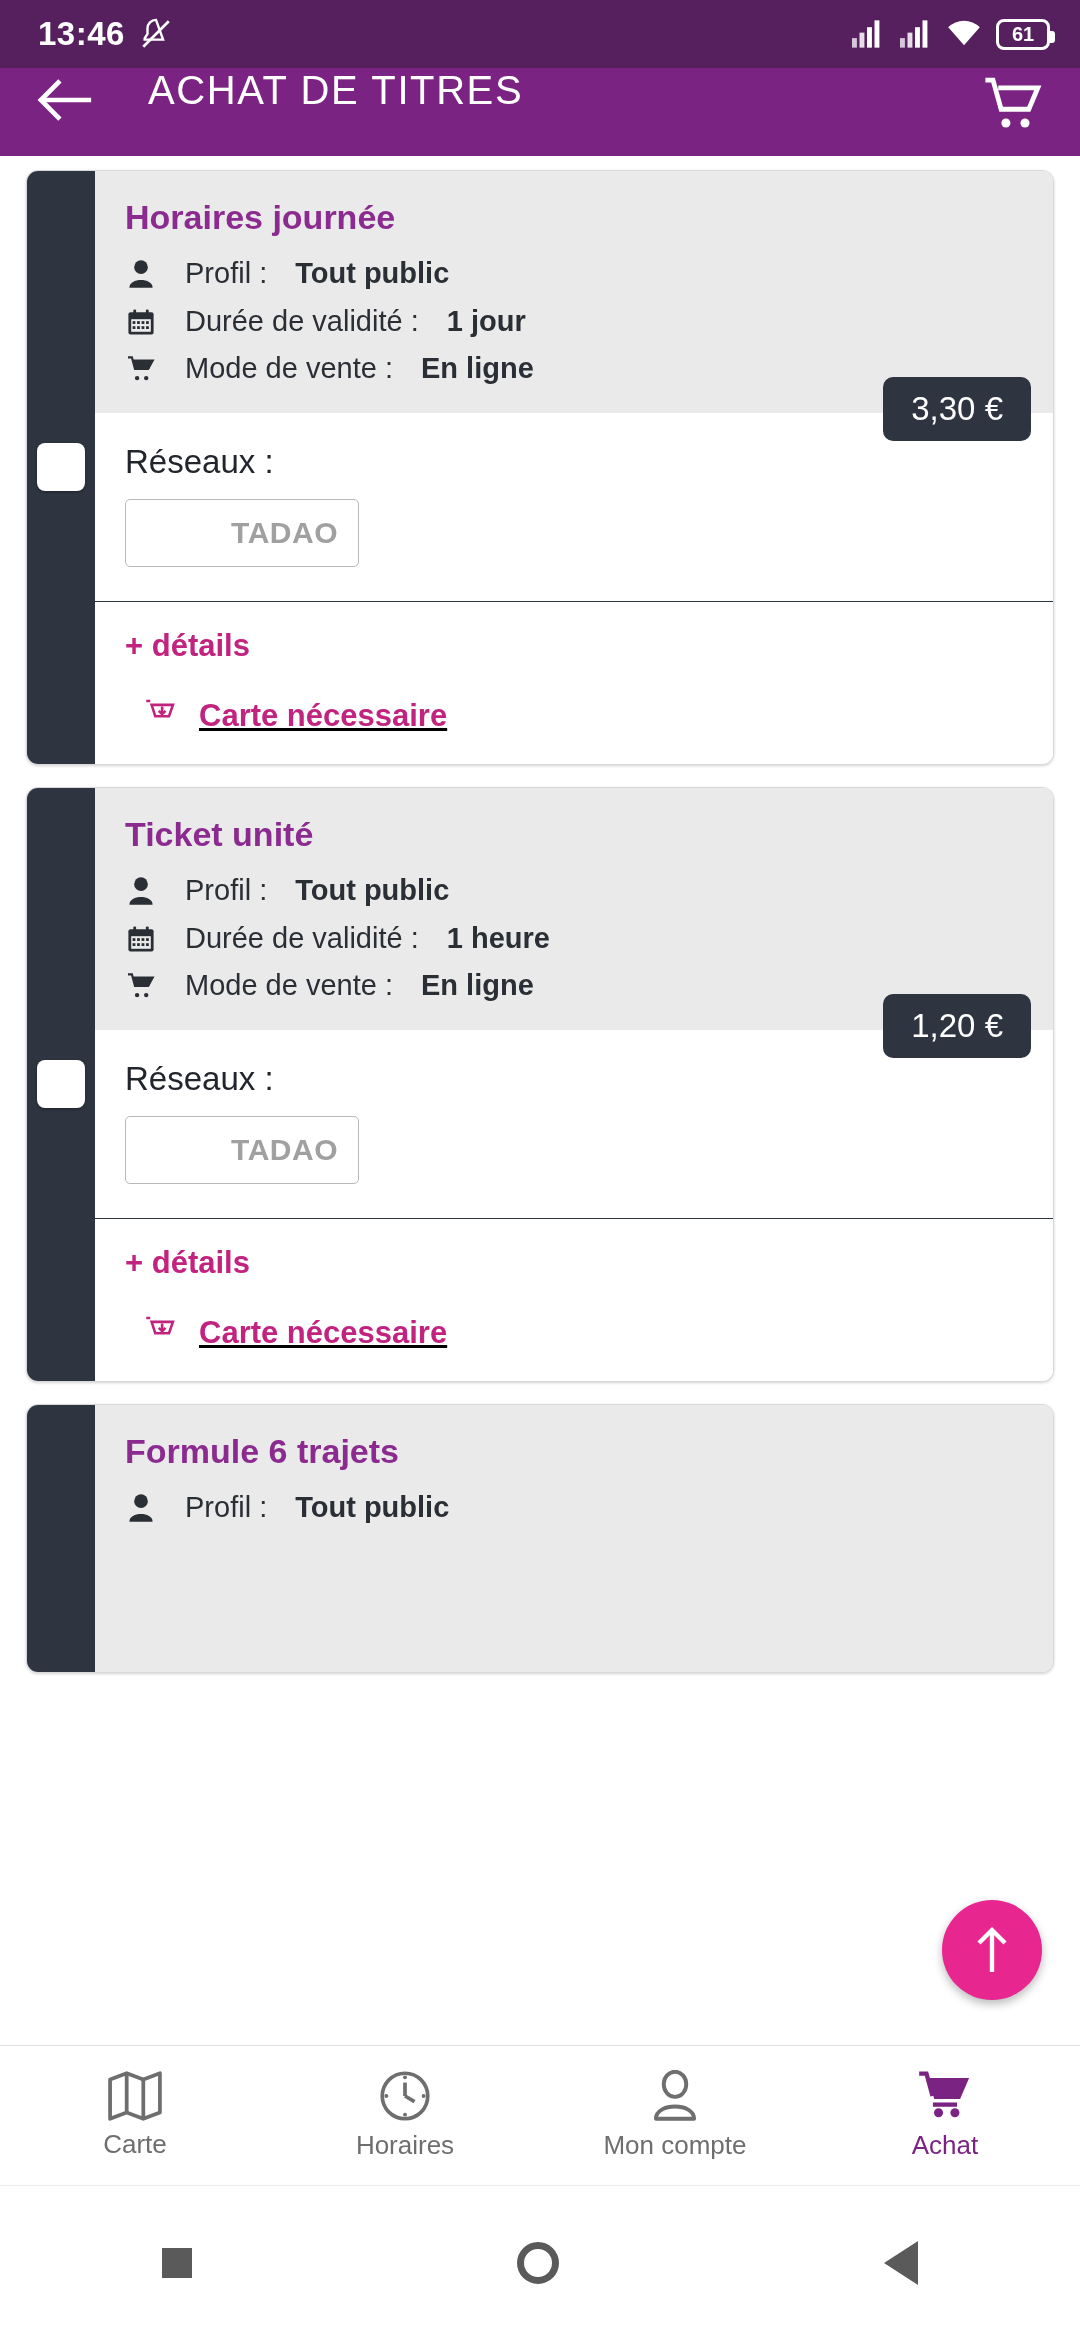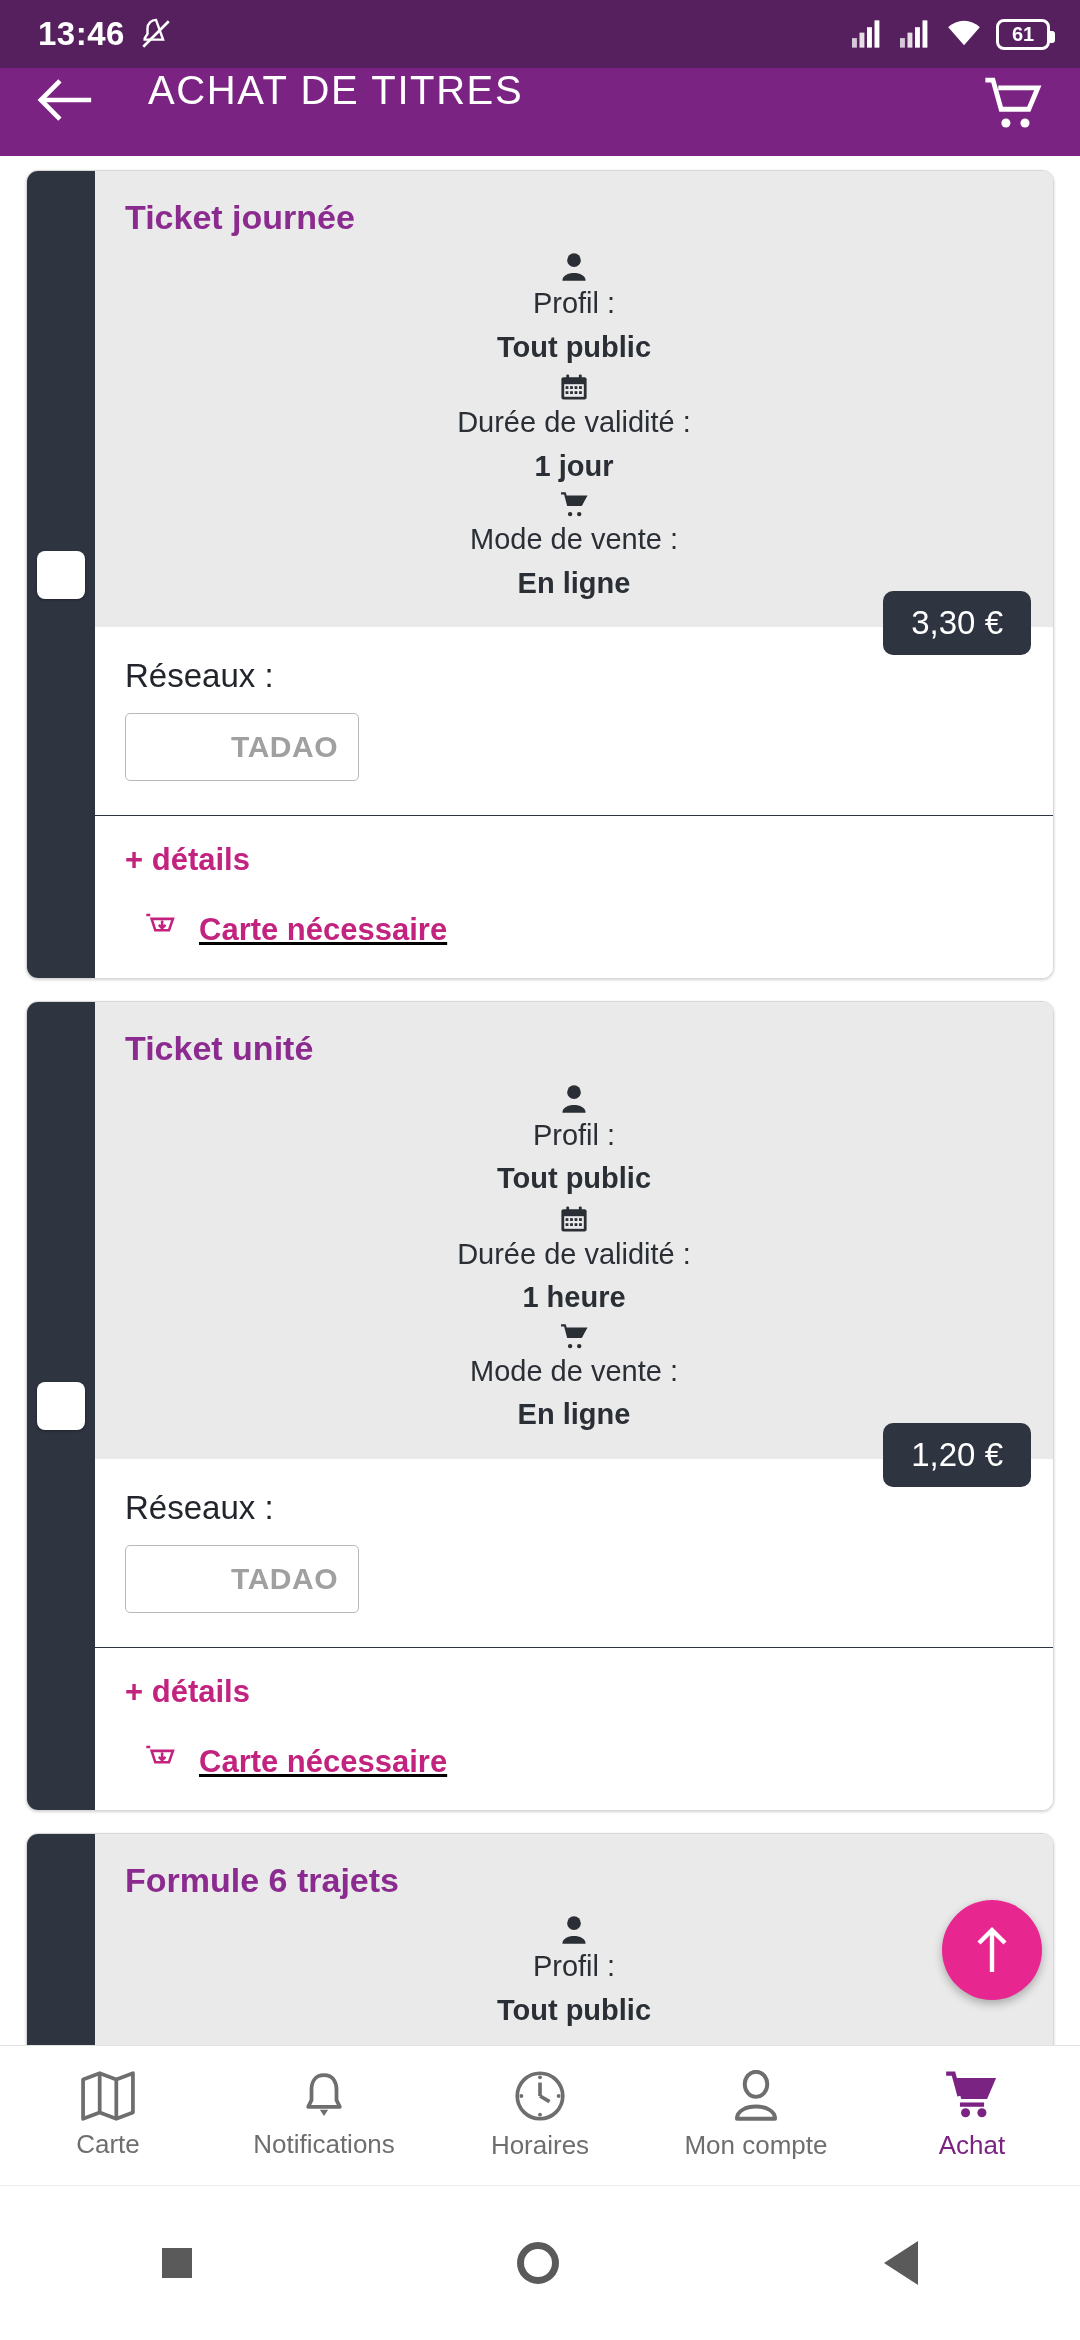--- a/index.html
+++ b/index.html
@@ -103,26 +103,25 @@
   .ttl {
     color:#8B2A8F;
     font-size:34px;
     font-weight:700;
     margin-bottom:14px;
     line-height:1.1;
   }
   .attr {
     display:flex;
     align-items:center;
-    gap:0;
+    gap:28px;
     font-size:29px;
     color:#2A2E35;
     line-height:1.5;
     padding:2px 0;
-    flex-direction:column;
   }
   .attr .ic { width:32px; display:flex; justify-content:center; flex:none; }
   .attr b { font-weight:700; }
 
   .price {
     position:absolute;
     right:22px;
     bottom:-28px;
     background:#2E3440;
     color:#ffffff;
@@ -275,21 +274,21 @@
 </div>
 
 <div class="scroll">
 
   <div class="card">
     <div class="rail">
       <div class="checkbox"></div>
     </div>
     <div class="card-body">
       <div class="head">
-        <div class="ttl">Ticket journée</div>
+        <div class="ttl">Horaires journée</div>
 
         <div class="attr">
           <span class="ic">
             <svg width="28" height="30" viewBox="0 0 20 22">
               <circle cx="10" cy="6" r="5" fill="#2A2E35"></circle>
               <path d="M1.5 21 C1.5 13.5 18.5 13.5 18.5 21 Z" fill="#2A2E35"></path>
             </svg>
           </span>
           <span>Profil :</span>
           <b>Tout public</b>
@@ -463,27 +462,20 @@
 
   <div class="nav-item">
     <svg width="54" height="50" viewBox="0 0 26 24">
       <path d="M1 4 L9 1 L17 4 L25 1 V20 L17 23 L9 20 L1 23 Z" fill="none" stroke="#6E6E6E" stroke-width="1.8" stroke-linejoin="round"></path>
       <line x1="9" y1="1" x2="9" y2="20" stroke="#6E6E6E" stroke-width="1.8"></line>
       <line x1="17" y1="4" x2="17" y2="23" stroke="#6E6E6E" stroke-width="1.8"></line>
     </svg>
     <span class="nav-label">Carte</span>
   </div>
 
-  <div class="nav-item">
-    <svg width="48" height="50" viewBox="0 0 22 24">
-      <path d="M11 2 C6.5 2 5 5.5 5 9 v5 l-1.6 3.2 h15.2 L17 14 V9 C17 5.5 15.5 2 11 2 Z" fill="none" stroke="#6E6E6E" stroke-width="1.8" stroke-linejoin="round"></path>
-      <polygon points="9,18.6 13,18.6 11,21.6" fill="#6E6E6E"></polygon>
-    </svg>
-    <span class="nav-label">Notifications</span>
-  </div>
 
   <div class="nav-item">
     <svg width="52" height="52" viewBox="0 0 24 24">
       <circle cx="12" cy="12" r="10.5" fill="none" stroke="#6E6E6E" stroke-width="1.7"></circle>
       <line x1="12" y1="12" x2="12" y2="5.8" stroke="#6E6E6E" stroke-width="1.7"></line>
       <line x1="12" y1="12" x2="16.4" y2="14.6" stroke="#6E6E6E" stroke-width="1.7"></line>
       <circle cx="12" cy="3.4" r=".9" fill="#6E6E6E"></circle>
       <circle cx="20.6" cy="12" r=".9" fill="#6E6E6E"></circle>
       <circle cx="12" cy="20.6" r=".9" fill="#6E6E6E"></circle>
       <circle cx="3.4" cy="12" r=".9" fill="#6E6E6E"></circle>

